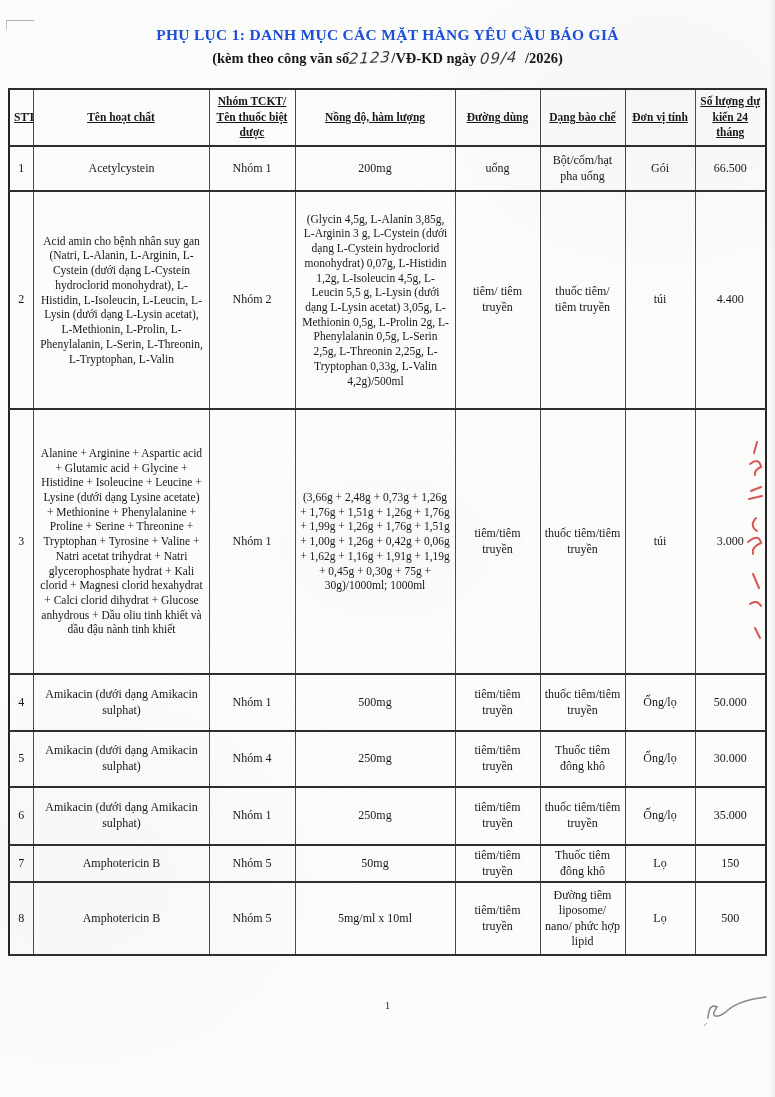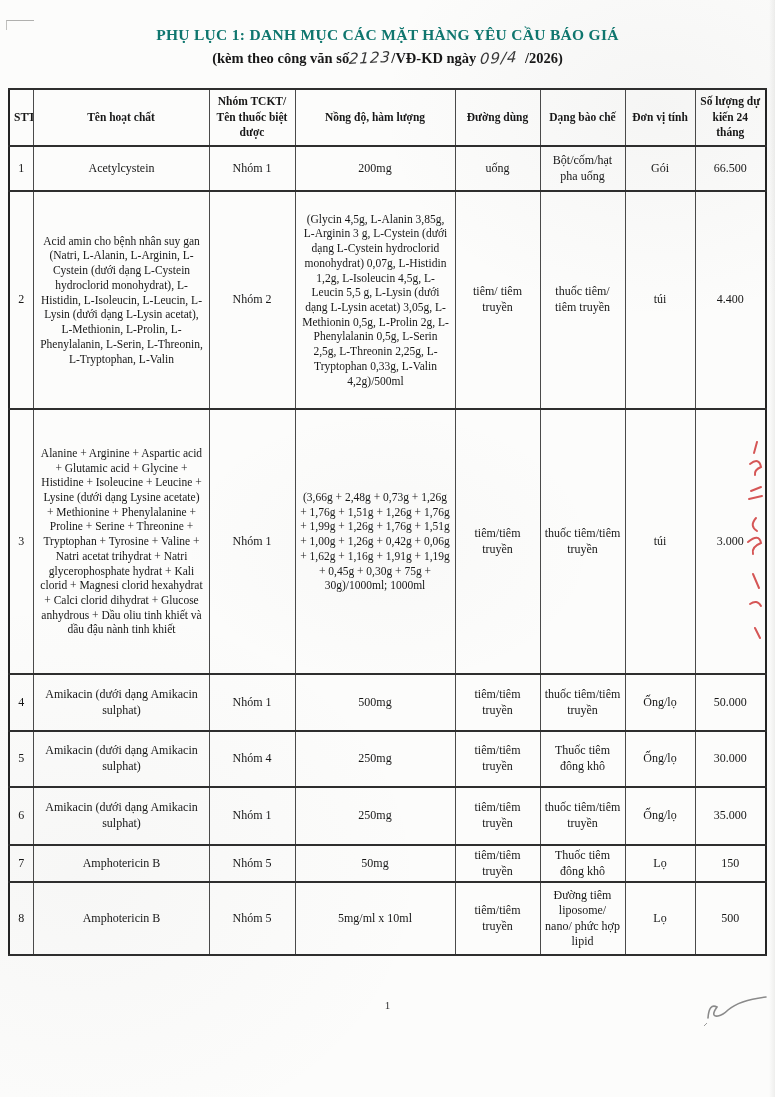--- a/index.html
+++ b/index.html
@@ -7,42 +7,42 @@
     width:775px;height:1097px;position:relative;overflow:hidden;
     background:#fcfcfb;
     background-image:
       radial-gradient(ellipse 400px 300px at 85% 10%, rgba(120,120,120,0.05), transparent 70%),
       radial-gradient(ellipse 500px 400px at 10% 80%, rgba(120,120,120,0.04), transparent 70%),
       radial-gradient(ellipse 300px 200px at 50% 50%, rgba(140,140,140,0.03), transparent 70%);
     font-family:"Liberation Serif","DejaVu Serif",serif;
     color:#161616;
   }
   .doc-header{position:absolute;top:26px;left:0;width:100%;text-align:center;}
-  .doc-title{font-size:15.5px;font-weight:bold;letter-spacing:.3px;color:#0f766e;}
+  .doc-title{font-size:15.5px;font-weight:bold;letter-spacing:.3px;color:#1d4ed8;}
   .doc-subtitle{font-size:14.5px;font-weight:bold;margin-top:5px;color:#181818;}
   .hand{
     font-family:"DejaVu Sans",sans-serif;font-style:italic;font-weight:500;
     display:inline-block;transform:rotate(-3deg) skewX(-6deg);
     font-size:15px;color:#3a3a3a;letter-spacing:1px;
   }
   table.grid{
     position:absolute;left:8px;top:88px;width:757px;
     border-collapse:collapse;table-layout:fixed;
     background:transparent;
   }
   table.grid td,table.grid th{
     border-left:1px solid #4a4a4a;border-right:1px solid #4a4a4a;
     border-top:2px solid #2e2e2e;border-bottom:2px solid #2e2e2e;
     font-size:12px;font-weight:normal;
     text-align:center;vertical-align:middle;
     padding:2px 4px;line-height:1.3;color:#171717;
     overflow:hidden;
   }
   table.grid{border:2px solid #242424;}
-  th{font-weight:bold !important;font-size:11.5px !important;line-height:1.35 !important;}
+  th{font-weight:bold !important;font-size:11.5px !important;line-height:1.35 !important;text-decoration:underline;}
   .left{text-align:center;padding:3px 5px 3px 6px !important;}
   .section-band{
     background:#d7d7d4;
     background-image:repeating-linear-gradient(0deg, rgba(0,0,0,0.05) 0 1px, rgba(255,255,255,0.05) 1px 3px),
       radial-gradient(ellipse 200px 20px at 70% 50%, rgba(0,0,0,0.06), transparent 70%);
     text-align:left !important;font-weight:bold;font-size:12.5px;
     padding-left:34px !important;color:#101010;
   }
   .small{font-size:11.5px !important;line-height:1.28 !important;}
   .page-num{position:absolute;top:999px;left:0;width:100%;text-align:center;font-size:11px;color:#333;}

